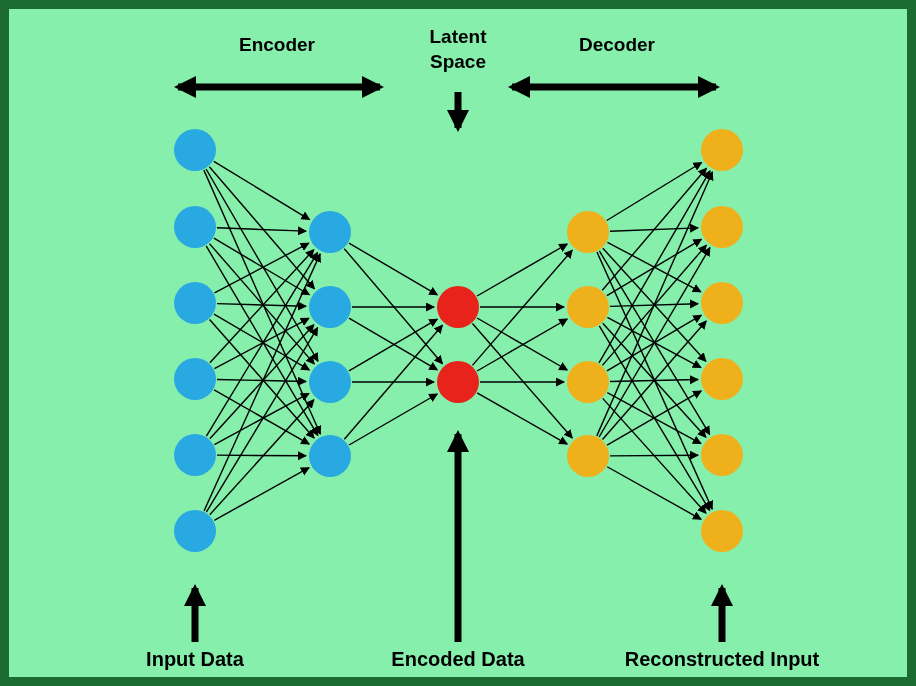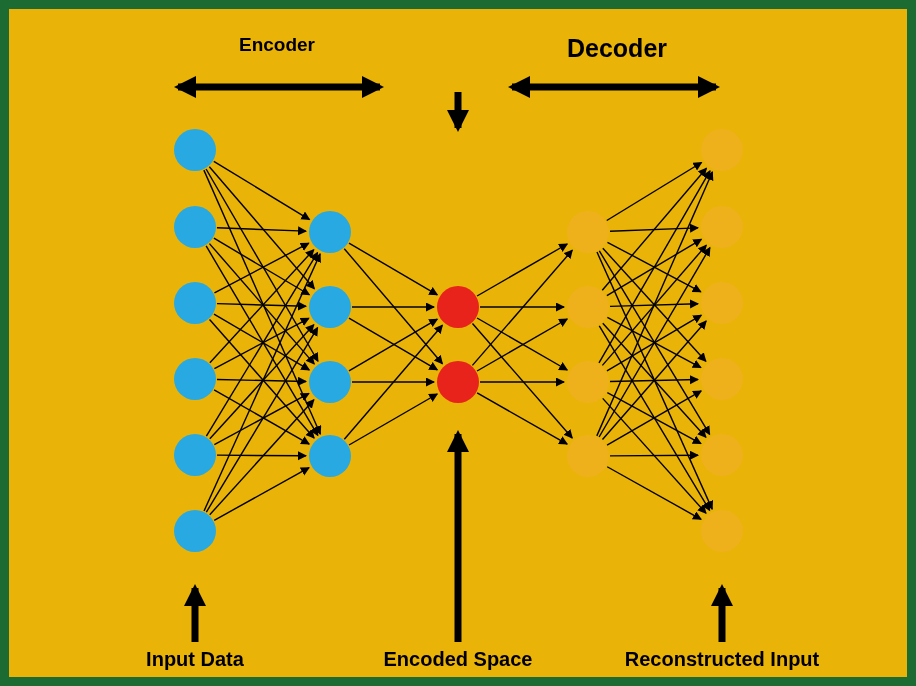--- a/index.html
+++ b/index.html
@@ -1,37 +1,37 @@
 <!DOCTYPE html>
 <html><head>
 <meta charset="utf-8">
 <style>
   html,body{margin:0;padding:0;background:#ffffff;}
   .stage{
     position:relative;
     width:916px;height:686px;
     box-sizing:border-box;
     border:9px solid #1b6b33;
-    background:#eab308;
+    background:#86efac;
     overflow:hidden;
     font-family:"Liberation Sans", sans-serif;
   }
   #net-svg{position:absolute;left:0;top:0;}
   .lbl{
     position:absolute;
     transform:translateX(-50%);
     font-weight:700;
     color:#000;
     text-align:center;
     white-space:nowrap;
     font-family:"Liberation Sans", sans-serif;
   }
   #lbl-encoder{left:268px;top:25px;font-size:19px;}
   #lbl-latent{left:449px;top:16px;font-size:19px;white-space:normal;width:96px;line-height:1.3;}
-  #lbl-decoder{left:608px;top:25px;font-size:25px;}
+  #lbl-decoder{left:608px;top:25px;font-size:19px;}
   .bottom{top:639px;font-size:20px;}
   #lbl-input{left:186px;}
   #lbl-encoded{left:449px;}
   #lbl-recon{left:713px;}
 </style>
 </head>
 <body>
 
 <div class="stage" style="border-color: rgb(27, 107, 51);">
 
@@ -146,19 +146,20 @@
         <line x1="169" y1="78" x2="371" y2="78" marker-start="url(#ah-b)" marker-end="url(#ah-b)"></line>
         <line x1="503" y1="78" x2="707" y2="78" marker-start="url(#ah-b)" marker-end="url(#ah-b)"></line>
         <line x1="449" y1="83" x2="449" y2="119" marker-end="url(#ah-b)"></line>
         <line x1="186" y1="633" x2="186" y2="579" marker-end="url(#ah-b)"></line>
         <line x1="449" y1="633" x2="449" y2="425" marker-end="url(#ah-b)"></line>
         <line x1="713" y1="633" x2="713" y2="579" marker-end="url(#ah-b)"></line>
       </g>
     </svg>
 
   <div class="lbl" id="lbl-encoder">Encoder</div>
+  <div class="lbl" id="lbl-latent">Latent Space</div>
   <div class="lbl" id="lbl-decoder">Decoder</div>
 
   <div class="lbl bottom" id="lbl-input">Input Data</div>
-  <div class="lbl bottom" id="lbl-encoded">Encoded Space</div>
+  <div class="lbl bottom" id="lbl-encoded">Encoded Data</div>
   <div class="lbl bottom" id="lbl-recon">Reconstructed Input</div>
 
 </div>
 
 </body></html>

